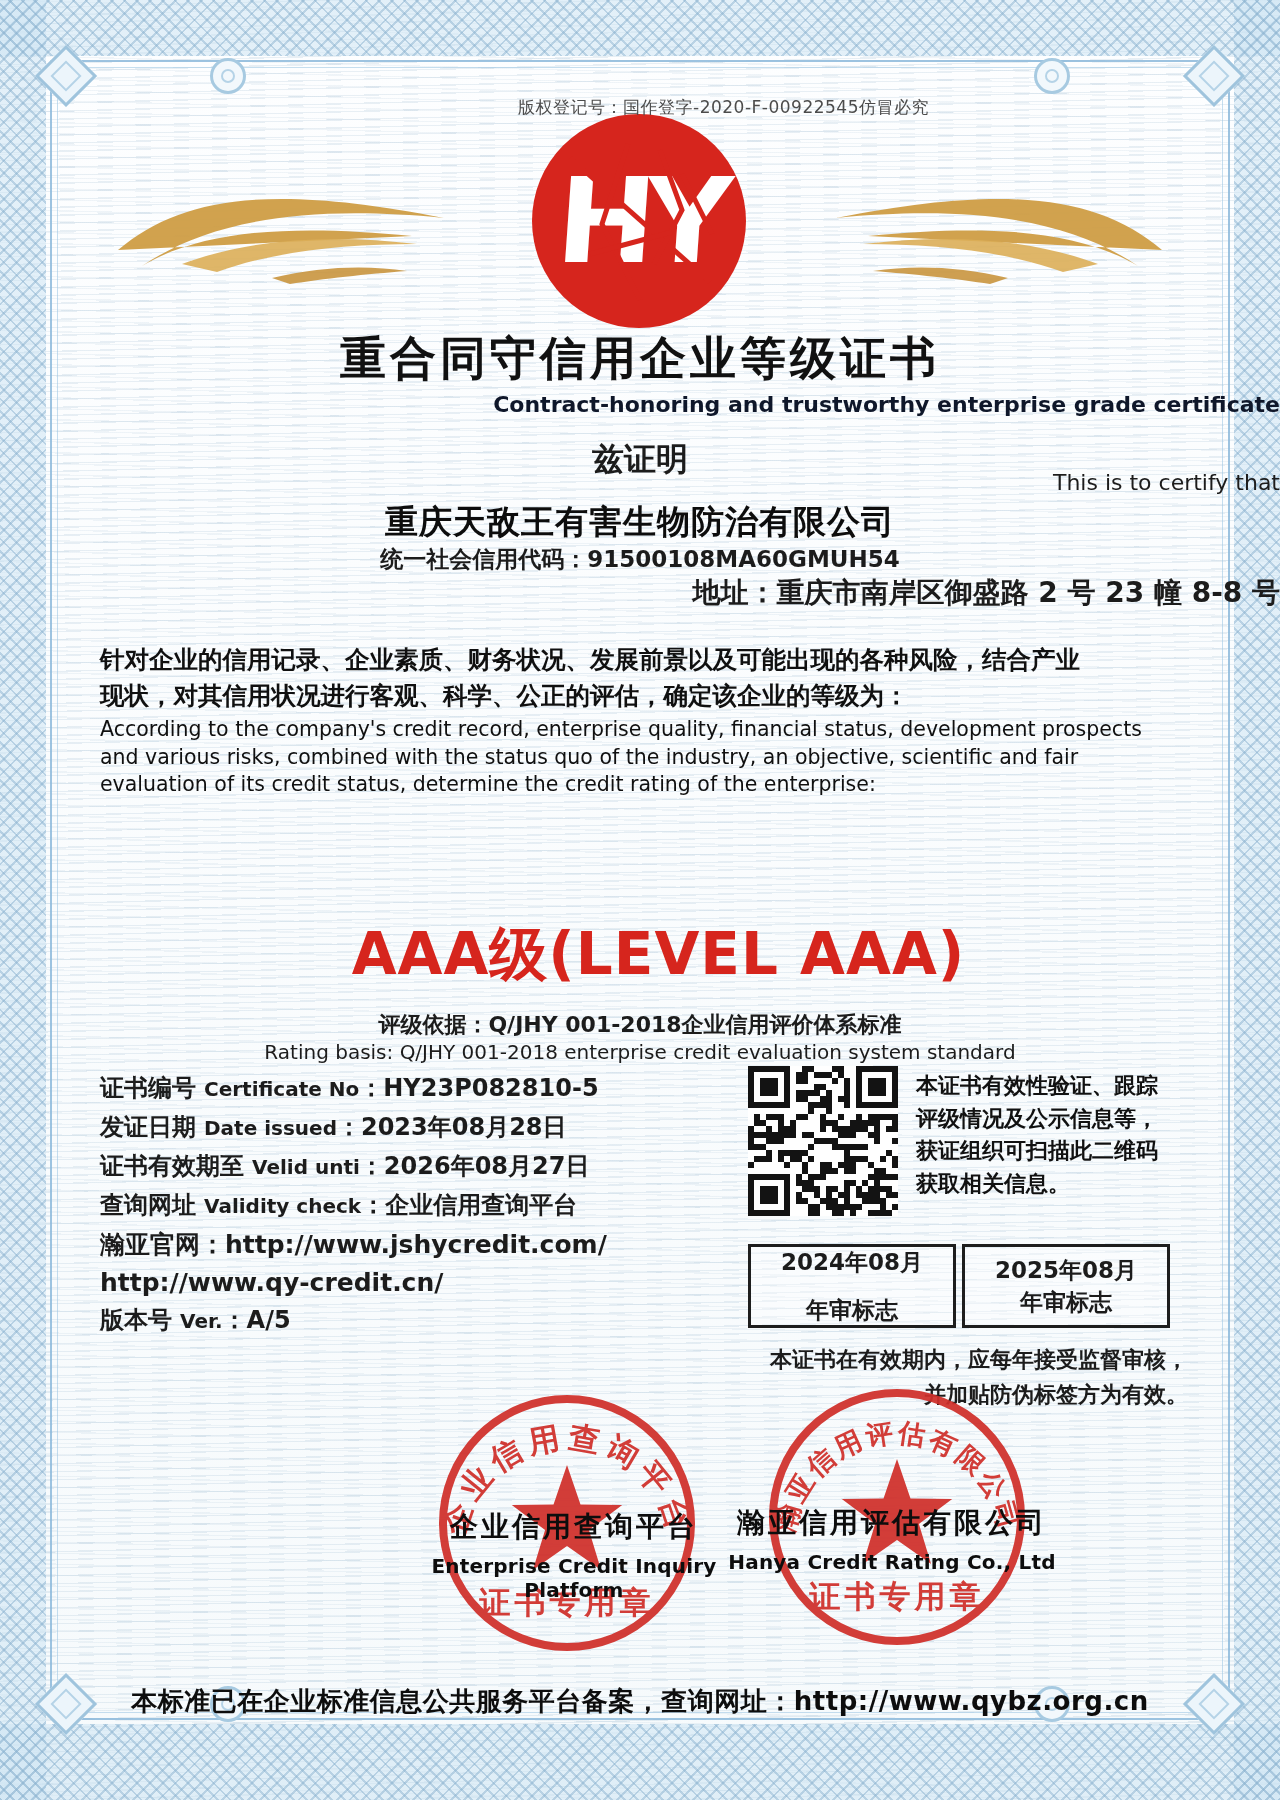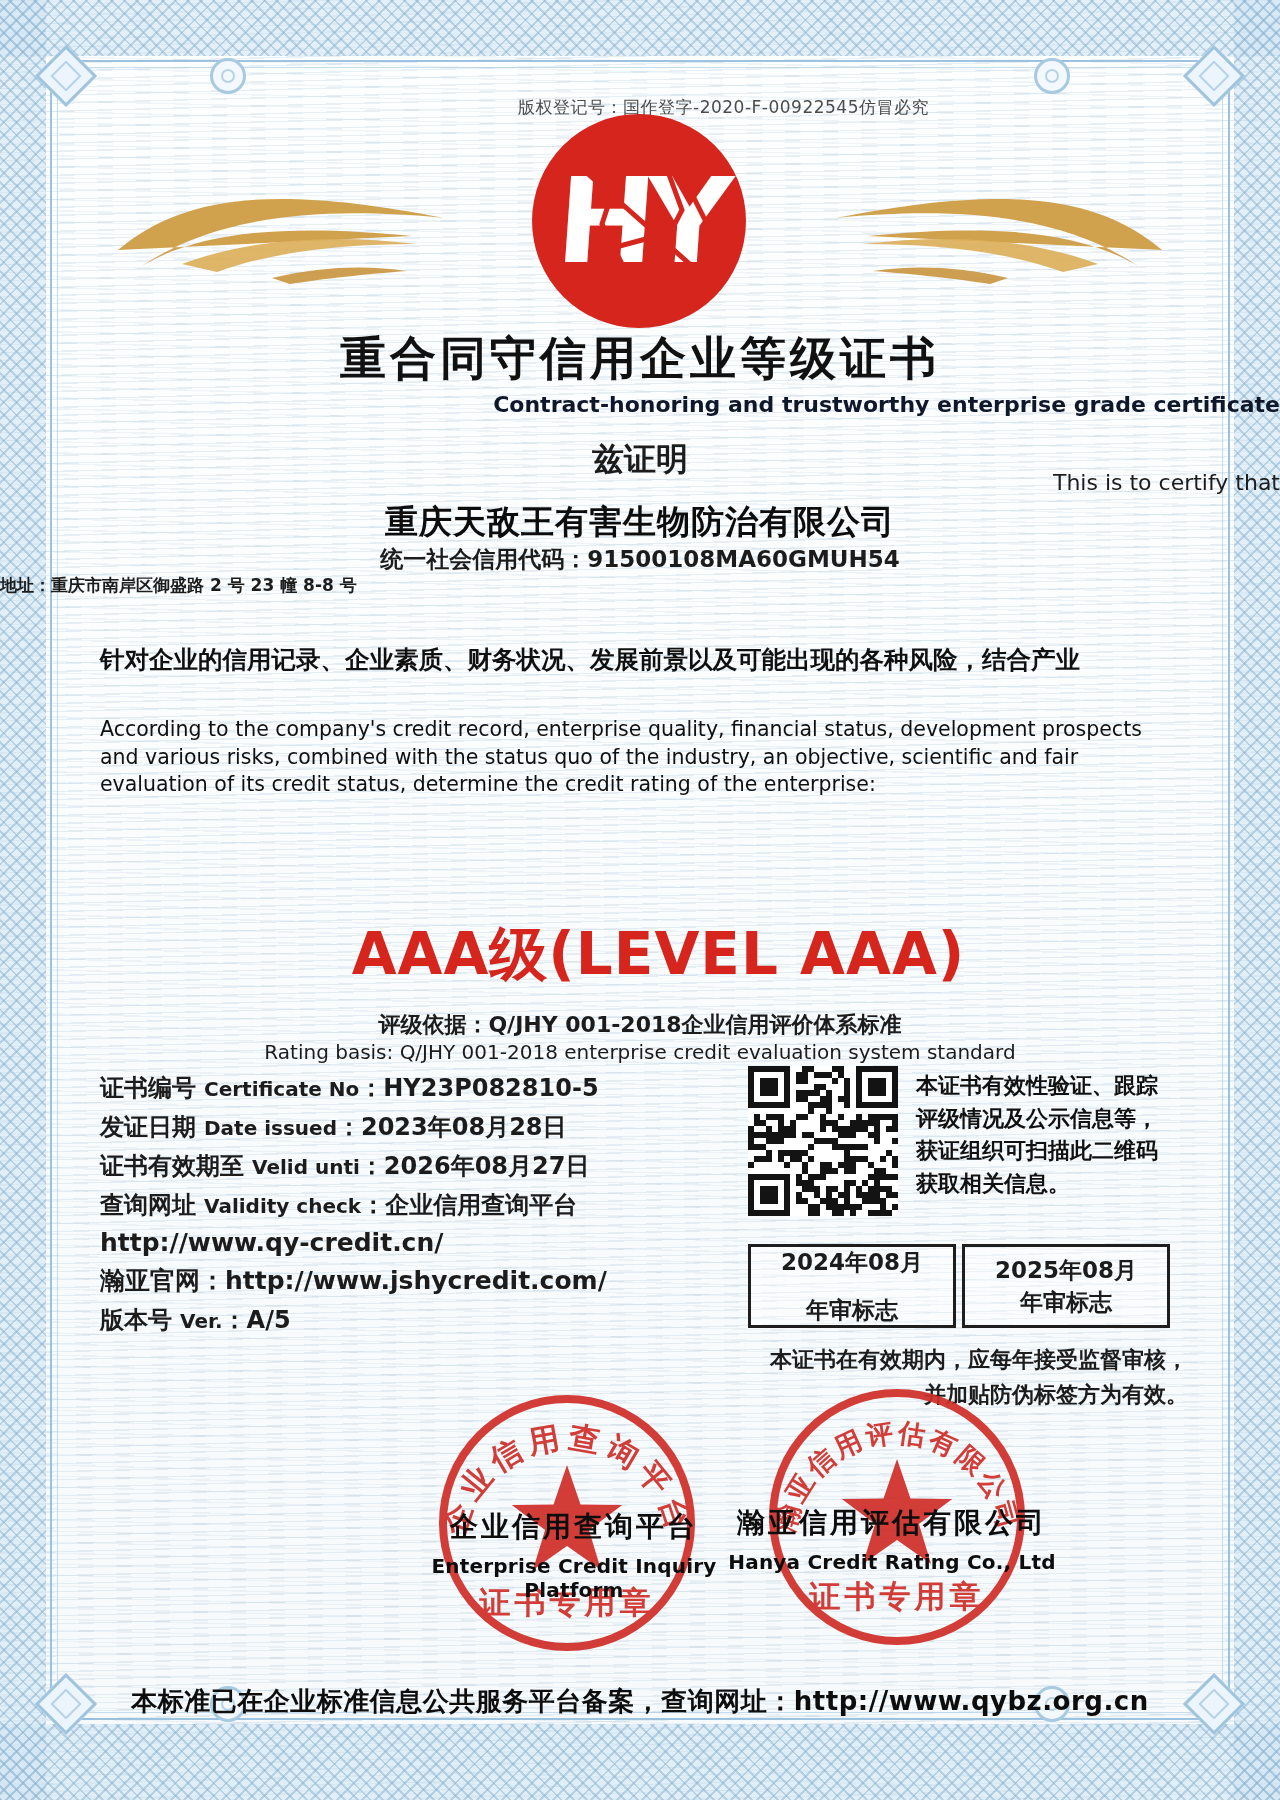--- a/index.html
+++ b/index.html
@@ -52,21 +52,21 @@
   .flourish{position:absolute;top:178px;width:340px;height:110px;z-index:2;}
   .fl-left{left:112px;}
   .fl-right{right:112px;transform:scaleX(-1);}
   
   .title-zh{position:absolute;left:0;right:0;top:328px;text-align:center;font-size:46px;font-weight:700;letter-spacing:4px;color:#111;z-index:4;}
   .title-en{position:absolute;left:0;right:0;top:392px;text-align:right;font-size:22px;font-weight:600;color:#0f172a;}
   .certify-zh{position:absolute;left:0;right:0;top:438px;text-align:center;font-size:32px;font-weight:600;}
   .certify-en{position:absolute;left:12px;right:0;top:470px;text-align:right;font-size:22px;font-weight:500;}
   .company-name{position:absolute;left:0;right:0;top:500px;text-align:center;font-size:33px;font-weight:800;letter-spacing:1px;color:#0d0d0d;}
   .company-code{position:absolute;left:0;right:0;top:544px;text-align:center;font-size:23px;font-weight:700;}
-  .company-addr{position:absolute;left:0;right:0;top:574px;text-align:left;font-size:17px;font-weight:700;}
+  .company-addr{position:absolute;left:0;right:0;top:574px;text-align:right;font-size:28px;font-weight:700;}
   
   .eval-zh{position:absolute;left:100px;width:1084px;top:642px;font-size:24.5px;font-weight:600;line-height:36px;color:#101010;}
   .eval-en{position:absolute;left:100px;width:1084px;top:716px;font-size:20.5px;font-weight:500;line-height:27.5px;color:#101010;}
   
   .rating-level{position:absolute;left:0;right:0;top:916px;text-align:center;font-size:58px;font-weight:800;letter-spacing:1px;padding-left:37px;}
   .rating-basis-zh{position:absolute;left:0;right:0;top:1010px;text-align:center;font-size:22px;font-weight:600;}
   .rating-basis-en{position:absolute;left:0;right:0;top:1040px;text-align:center;font-size:20px;font-weight:500;}
   
   .details{position:absolute;left:100px;top:1072px;width:560px;}
   .drow{display:flex;align-items:baseline;margin-bottom:7px;white-space:nowrap;}
@@ -147,20 +147,21 @@
 <div class="title-en">Contract-honoring and trustworthy enterprise grade certificate</div>
 <div class="certify-zh">兹证明</div>
 <div class="certify-en">This is to certify that</div>
 
 <div class="company-name">重庆天敌王有害生物防治有限公司</div>
 <div class="company-code">统一社会信用代码：91500108MA60GMUH54</div>
 <div class="company-addr">地址：重庆市南岸区御盛路 2 号 23 幢 8-8 号</div>
 
 <div class="eval-zh">
   <span>针对企业的信用记录、企业素质、财务状况、发展前景以及可能出现的各种风险，结合产业</span><br>
+  <span>现状，对其信用状况进行客观、科学、公正的评估，确定该企业的等级为：</span>
 </div>
 <div class="eval-en">According to the company's credit record, enterprise quality, financial status, development prospects and various risks, combined with the status quo of the industry, an objective, scientific and fair evaluation of its credit status, determine the credit rating of the enterprise:</div>
 
 <div class="rating-level" id="rating-level" style="color: rgb(214, 37, 29);">AAA级(LEVEL AAA)</div>
 <div class="rating-basis-zh">评级依据：Q/JHY 001-2018企业信用评价体系标准</div>
 <div class="rating-basis-en">Rating basis: Q/JHY 001-2018 enterprise credit evaluation system standard</div>
 
 <div class="details">
   <div class="drow">
     <span class="dzh">证书编号</span>
@@ -179,22 +180,22 @@
     <span class="den">Velid unti</span>
     <span class="dsep">：</span>
     <span class="dval">2026年08月27日</span>
   </div>
   <div class="drow">
     <span class="dzh">查询网址</span>
     <span class="den">Validity check</span>
     <span class="dsep">：</span>
     <span class="dval">企业信用查询平台</span>
   </div>
+  <div class="durl">瀚亚官网：http://www.jshycredit.com/</div>
   <div class="durl">http://www.qy-credit.cn/</div>
-  <div class="durl">瀚亚官网：http://www.jshycredit.com/</div>
   <div class="drow">
     <span class="dzh">版本号</span>
     <span class="den">Ver.</span>
     <span class="dsep">：</span>
     <span class="dval">A/5</span>
   </div>
 </div>
 
 <div class="qr" id="qr"><svg width="150" height="150" viewBox="0 0 150 150">
       <rect x="54" y="0" width="6" height="6" fill="#131313"></rect>

